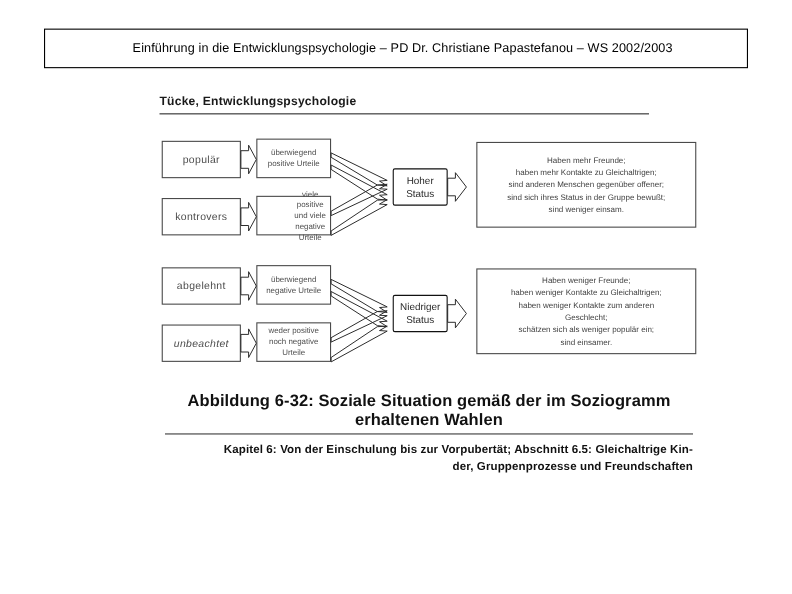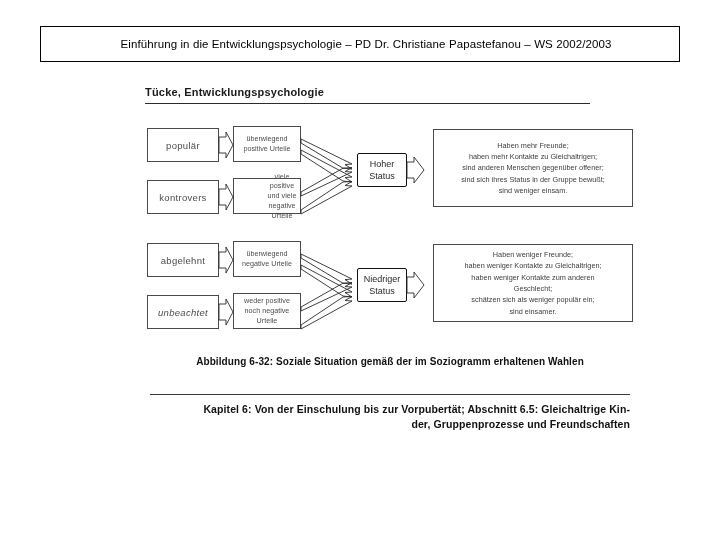--- a/index.html
+++ b/index.html
@@ -118,21 +118,21 @@
     pointer-events: none;
   }
 
   
   .caption-main {
     position: absolute;
     left: 150px;
     top: 356px;
     width: 480px;
     text-align: center;
-    font-size: 10px;
+    font-size: 15px;
     font-weight: bold;
     color: #111111;
     letter-spacing: 0.1px;
   }
   .caption-rule {
     position: absolute;
     left: 150px;
     top: 394px;
     width: 480px;
     height: 1px;

